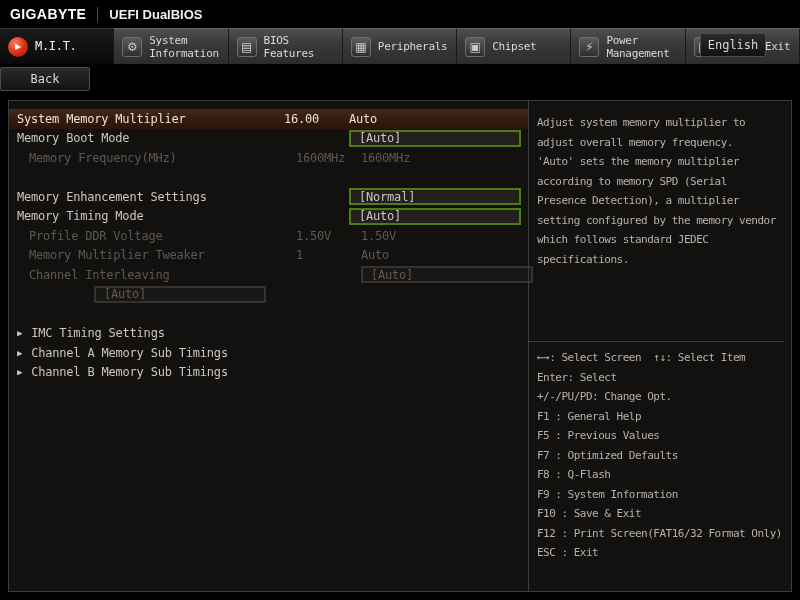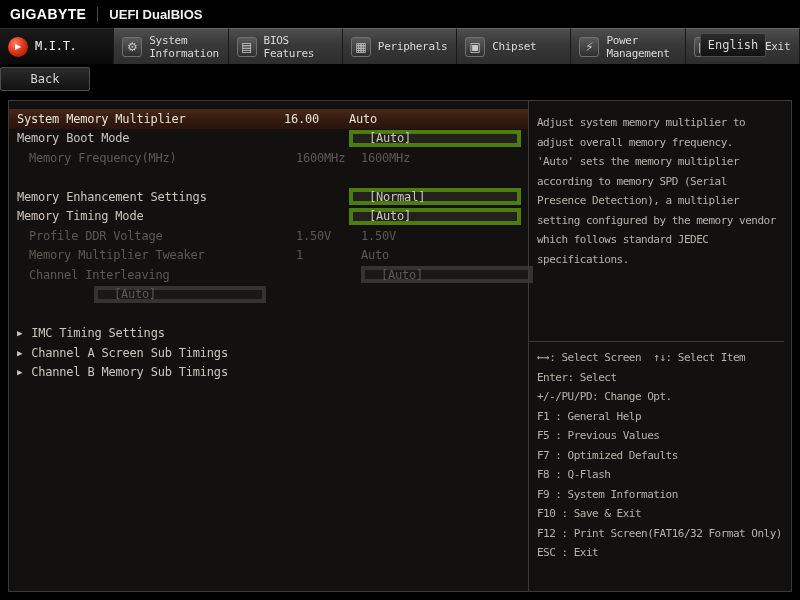--- a/index.html
+++ b/index.html
@@ -39,21 +39,21 @@
 
   
   .content { position:absolute; left:8px; right:8px; top:100px; bottom:8px;
              border:1px solid #3c3c3c; background:#131110; display:flex; }
   .settings-panel { flex:0 0 519px; width:519px; padding-top:8px; }
   .row { height:19.5px; display:flex; align-items:center; padding-left:8px;
          font-size:12px; letter-spacing:-.2px; color:#cbc5bd; }
   .row .c-label { flex:0 0 267px; }
   .row .c-mid   { flex:0 0 65px; }
   .row .c-val   { flex:0 0 172px; height:17px; display:flex; align-items:center; }
-  .row .c-val.boxed { border:4px solid #4d7c0f; background:#23201e; padding-left:16px; }
+  .row .c-val.boxed { border:2px solid #4d7c0f; background:#23201e; padding-left:8px; }
   .row.dis { color:#5d5852;margin-left:12px; }
   .row.dis .c-val.boxed { border-color:#363230; background:#1a1817; }
   .row.hl { background:linear-gradient(180deg,#46291b 0%,#341a0e 55%,#2a140b 100%); color:#e8e1d7; }
   .row.spacer { background:none; }
   .submenu { height:19.5px; display:flex; align-items:center; padding-left:8px;
              font-size:12px; letter-spacing:-.2px; color:#cbc5bd; cursor:pointer; }
   .submenu .arrow { font-size:9px; margin-right:9px; color:#cbc5bd; }
 
   
   .help-panel { flex:1; border-left:1px solid #3c3c3c; padding:12px 7px 0 8px;
@@ -159,21 +159,21 @@
           <span class="cell c-mid"></span>
           <span class="cell c-val boxed">[Auto]</span>
         </div>
         <div class="row spacer"></div>
         <div class="submenu">
           <span class="arrow">▶</span>
           <span>IMC Timing Settings</span>
         </div>
         <div class="submenu">
           <span class="arrow">▶</span>
-          <span>Channel A Screen Sub Timings</span>
+          <span>Channel A Memory Sub Timings</span>
         </div>
         <div class="submenu">
           <span class="arrow">▶</span>
           <span>Channel B Memory Sub Timings</span>
         </div>
       </div>
     <div class="help-panel">
       <div class="help-desc">Adjust system memory multiplier to
 adjust overall memory frequency.
 'Auto' sets the memory multiplier

